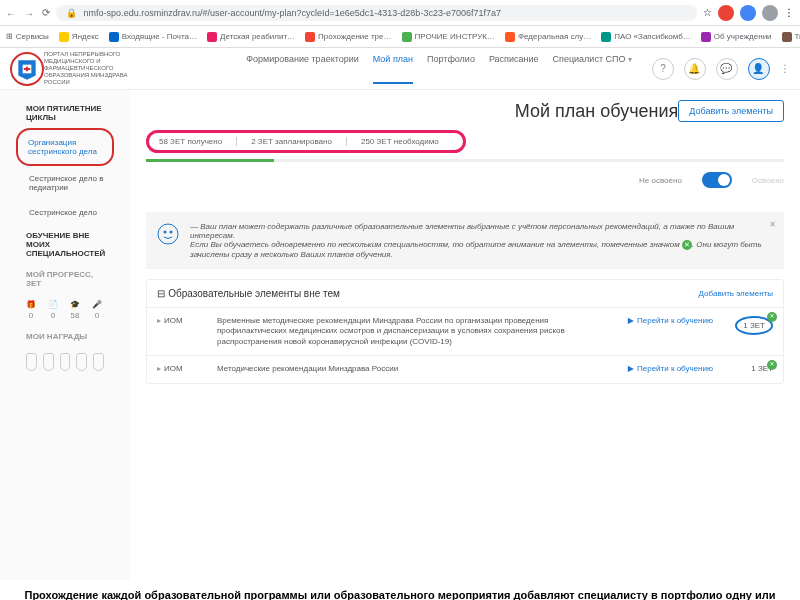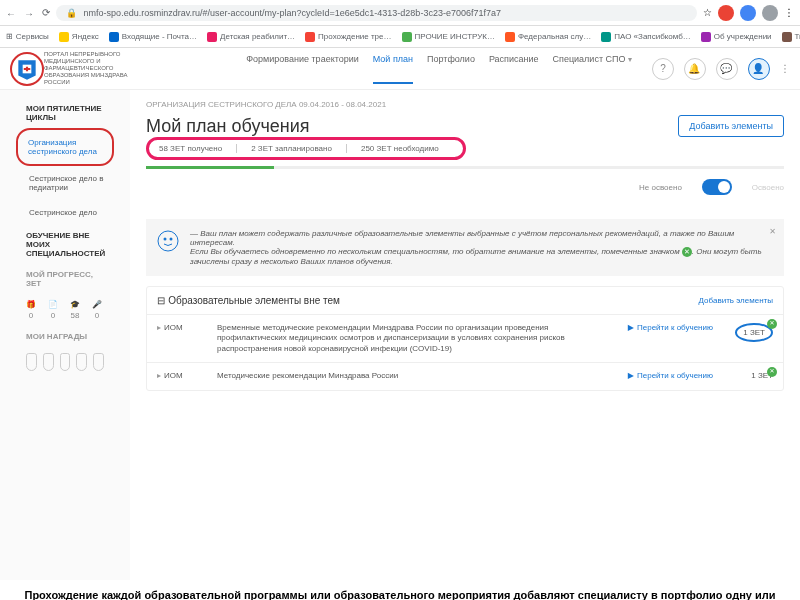--- a/index.html
+++ b/index.html
@@ -24,21 +24,21 @@
 .nav-tab.active { color: #1976d2; border-bottom: 2px solid #1976d2; padding-bottom: 18px; }
 .header-icons { display: flex; gap: 10px; margin-left: 20px; align-items: center; }
 .hicon { width: 22px; height: 22px; border: 1px solid #ccc; border-radius: 50%; display: flex; align-items: center; justify-content: center; color: #888; font-size: 10px; }
 .hicon.user { background: #e3f2fd; border-color: #1976d2; color: #1976d2; }
 .sidebar { width: 130px; background: #fafafa; padding: 8px 16px; font-size: 8px; }
 .side-title { padding: 6px 10px; font-weight: bold; color: #333; font-size: 8px; }
 .side-item { padding: 8px 10px; color: #555; border-left: 3px solid transparent; cursor: pointer; }
 .side-item.active { border-left: 3px solid #1976d2; color: #1976d2; border: 2px solid #d32f2f; border-radius: 14px; }
 .content { flex: 1; padding: 10px 16px; background: #fff; overflow: auto; }
 .breadcrumb { font-size: 8px; color: #999; margin-bottom: 6px; }
-.page-title-row { display: flex; justify-content: space-between; align-items: center; margin-bottom: 0; }
+.page-title-row { display: flex; justify-content: flex-end; align-items: center; margin-bottom: 8px; }
 .page-title { font-size: 18px; color: #333; font-weight: normal; }
 .btn-outline { border: 1px solid #1976d2; color: #1976d2; padding: 5px 10px; border-radius: 3px; font-size: 9px; background: #fff; cursor: pointer; }
 .stats-row { display: flex; gap: 14px; font-size: 8px; color: #666; border: 3px solid #e91e63; border-radius: 16px; padding: 4px 10px; width: fit-content; }
 .stats-row span { border-right: 1px solid #ccc; padding-right: 14px; }
 .stats-row span:last-child { border: none; }
 .progress-bar { height: 3px; background: #eee; margin-top: 6px; margin-bottom: 10px; }
 .progress-fill { width: 20%; height: 100%; background: #4caf50; }
 .toggle-row { display: flex; justify-content: flex-end; align-items: center; gap: 20px; font-size: 8px; color: #888; margin-bottom: 24px; }
 .toggle { width: 30px; height: 16px; background: #1976d2; border-radius: 8px; position: relative; }
 .toggle::after { content: ''; position: absolute; width: 12px; height: 12px; background: #fff; border-radius: 50%; top: 2px; right: 2px; }
@@ -181,21 +181,20 @@
     <div class="awards">
       <div class="award"></div>
       <div class="award"></div>
       <div class="award"></div>
       <div class="award"></div>
       <div class="award"></div>
     </div>
   </div>
 
   <div class="content">
-    <div class="breadcrumb">ОРГАНИЗАЦИЯ СЕСТРИНСКОГО ДЕЛА 09.04.2016 - 08.04.2021</div>
     <div class="page-title-row">
       <h1 class="page-title">Мой план обучения</h1>
       <button class="btn-outline">Добавить элементы</button>
     </div>
     <div class="stats-row">
       <span>58 ЗЕТ получено</span>
       <span>2 ЗЕТ запланировано</span>
       <span>250 ЗЕТ необходимо</span>
     </div>
     <div class="progress-bar">

